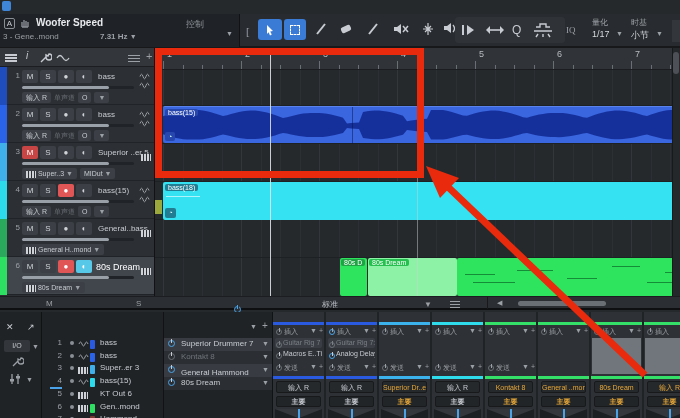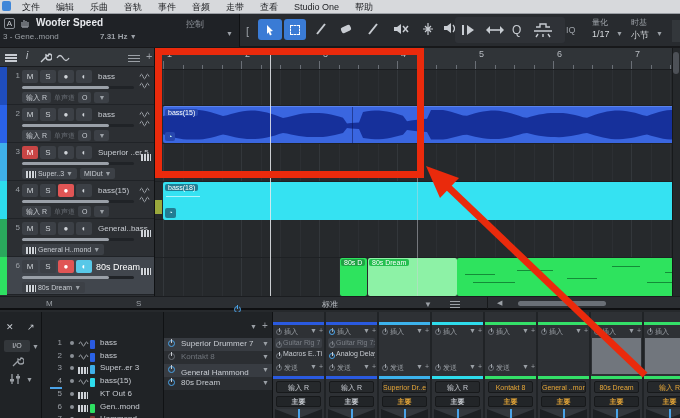--- a/index.html
+++ b/index.html
@@ -15,21 +15,21 @@
   #devpanel{left:0;top:14px;width:240px;height:33px;background:#1f2226;border-right:1px solid #101214;}
   .badge{left:4px;top:4px;width:11px;height:11px;border:1px solid #8a8f96;border-radius:2px;color:#c8ccd2;font-size:8px;text-align:center;line-height:10px;}
   .devname{left:36px;top:3px;font-size:10px;font-weight:bold;color:#e8eaee;}
   .ctl{left:186px;top:4px;font-size:9px;color:#8a8f96;}
   .patch{left:3px;top:18px;font-size:8px;color:#9ba0a6;}
   .rate{left:100px;top:18px;font-size:8px;color:#9ba0a6;font-weight:bold;}
   .ddarrow{color:#9ba0a6;font-size:7px;}
   .tbtn{position:absolute;top:19px;width:24px;height:21px;border-radius:3px;display:flex;align-items:center;justify-content:center;}
   .tbtn.blue{background:#3a7bd5;}
   .tgroup{position:absolute;top:17px;height:26px;background:#2f3237;border-radius:3px;}
-  .tlabel{position:absolute;font-size:8px;color:#9ba0a6;}
+  .tlabel{position:absolute;font-size:8px;color:#9ba0a6;font-family:Liberation Serif, serif;}
   .tvalue{position:absolute;font-size:9px;color:#d6d9dd;}
   
   #trackhdr{left:0;top:48px;width:155px;height:19px;background:#33373b;border-bottom:1px solid #1b1d20;border-right:1px solid #101214;}
   #tracklist{left:0;top:67px;width:155px;height:229px;background:#2c2f33;border-right:1px solid #101214;overflow:hidden;}
   .track{position:absolute;left:0;width:155px;height:38px;border-bottom:1px solid #202327;}
   .track.sel{background:#41464d;}
   .tcolor{position:absolute;left:0;top:0;width:7px;height:38px;}
   .tnum{position:absolute;left:10px;top:4px;width:10px;font-size:8px;color:#9ba0a6;text-align:right;}
   .tbtn2{position:absolute;top:3px;width:16px;height:13px;background:#3c4046;border-radius:2px;color:#cfd3d8;font-size:8px;text-align:center;line-height:13px;}
   .tname{position:absolute;left:98px;top:5px;font-size:8px;color:#c8ccd2;white-space:nowrap;}
@@ -74,32 +74,20 @@
   .slabel{position:absolute;left:3px;width:45px;height:12px;background:#26292c;border:1px solid #17191b;border-radius:2px;font-size:7px;line-height:11px;text-align:center;color:#c8ccd2;white-space:nowrap;overflow:hidden;}
   .pan{position:absolute;left:2px;top:97px;width:47px;height:9px;background:#1d2023;}
   svg{display:block;}
   #annot{left:0;top:0;width:680px;height:418px;pointer-events:none;z-index:50;}
 </style>
 </head>
 <body>
 
 <div id="stage">
 
-  <div id="menubar" class="abs">
-      <div class="menu-item">文件</div>
-      <div class="menu-item">编辑</div>
-      <div class="menu-item">乐曲</div>
-      <div class="menu-item">音轨</div>
-      <div class="menu-item">事件</div>
-      <div class="menu-item">音频</div>
-      <div class="menu-item">走带</div>
-      <div class="menu-item">查看</div>
-      <div class="menu-item">Studio One</div>
-      <div class="menu-item">帮助</div>
-    </div>
   <div id="winicon" class="abs"></div>
 
   <div id="toolbar" class="abs"></div>
   <div id="devpanel" class="abs">
     <div class="badge abs">A</div>
     <svg class="abs" style="left:19px;top:3px" width="12" height="12">
         <path d="M3 10 V5 M5 10 V3 M7 10 V4 M9 10 V5 M3 10 h6" stroke="#8a8f96" stroke-width="1.4" fill="none"></path>
       </svg>
     <div class="devname abs">Woofer Speed</div>
     <div class="ctl abs">控制</div>

